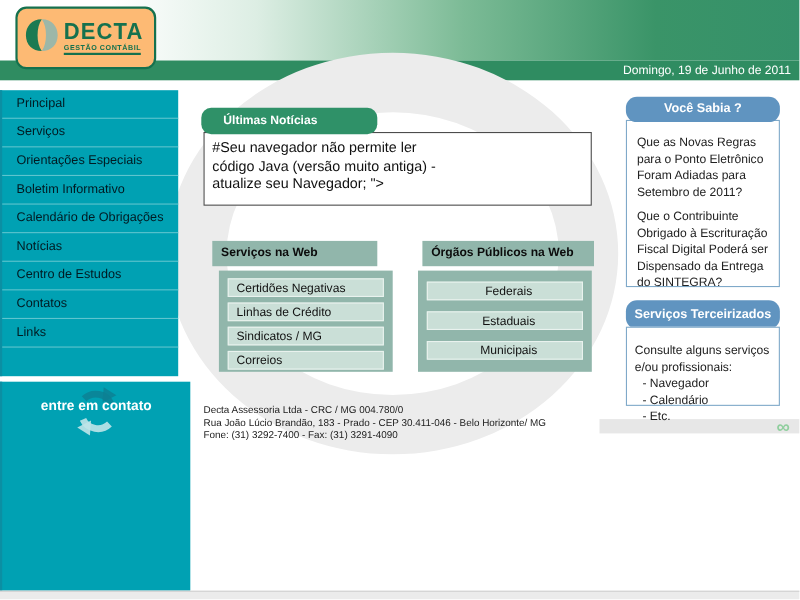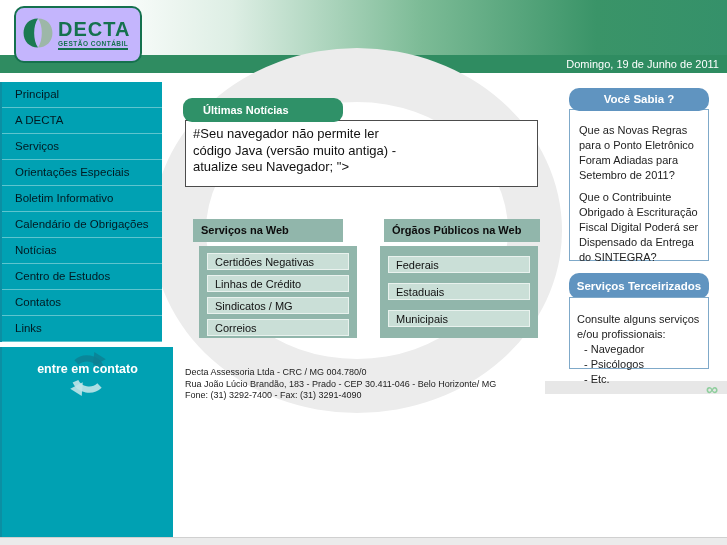--- a/index.html
+++ b/index.html
@@ -10,21 +10,21 @@
   
   .header-band{
     position:absolute;left:0;top:0;width:727px;height:55px;
     background:linear-gradient(to right,#ffffff 0%,#ffffff 14%,#ddeee4 32%,#7cbb96 58%,#3a9468 82%,#35916a 100%);
   }
   .date-bar{
     position:absolute;left:0;top:55px;width:727px;height:18px;background:#2f8c61;
     color:#ffffff;font-size:11px;line-height:18px;text-align:right;box-sizing:border-box;padding-right:8px;
   }
   .logo-box{
-    position:absolute;left:14px;top:6px;width:128px;height:57px;background:#c4b5fd;
+    position:absolute;left:14px;top:6px;width:128px;height:57px;background:#fdba74;
     border:2px solid #15714e;border-radius:10px;z-index:10;display:flex;align-items:center;
     box-sizing:border-box;padding-left:5px;cursor:pointer;
   }
   .logo-text-col{margin-left:3px;display:flex;flex-direction:column;align-items:flex-start;}
   .logo-title{font-size:20px;font-weight:bold;color:#15714e;letter-spacing:1px;line-height:20px;transform:scaleY(1.05);}
   .logo-sub{font-size:6.5px;font-weight:bold;color:#15714e;letter-spacing:.5px;border-bottom:2px solid #15714e;padding-bottom:1px;margin-top:1px;}
   
   .sidebar-menu{
     position:absolute;left:0;top:82px;width:162px;height:260px;background:#00a1b3;z-index:3;
     box-sizing:border-box;border-left:2px solid #0b8fa3;
@@ -62,21 +62,21 @@
   .panel-header{
     position:absolute;height:23px;background:#91b6ab;color:#0c0c0c;font-weight:bold;font-size:11px;
     line-height:23px;box-sizing:border-box;padding-left:8px;z-index:2;
   }
   .panel-body{position:absolute;top:246px;width:158px;height:92px;background:#91b6ab;z-index:1;box-sizing:border-box;}
   .panel-btn{
     width:142px;height:17px;margin:0 auto 5px auto;background:#cadfd7;border:1px solid #e9f2ee;
     font-size:11px;line-height:17px;box-sizing:border-box;padding-left:7px;color:#111;cursor:pointer;
   }
   .body-services{left:188px;padding-top:7px;margin-left:11px;}
-  .body-orgs{left:380px;padding-top:10px;}
+  .body-orgs{left:380px;padding-top:10px;text-align:center;}
   .body-orgs .panel-btn{margin-bottom:10px;}
   
   .footer-text{position:absolute;left:185px;top:367px;font-size:9px;line-height:11.5px;color:#222;z-index:2;}
   
   .tab-blue{
     position:absolute;left:569px;width:140px;background:#6094c0;border-radius:10px;color:#fff;
     font-weight:bold;font-size:11.5px;text-align:center;z-index:4;
   }
   .tab-voce{top:88px;height:23px;line-height:23px;}
   .tab-serv{top:273px;height:26px;line-height:26px;}
@@ -112,21 +112,20 @@
       </svg>
     </span>
     <span class="logo-text-col">
       <span class="logo-title">DECTA</span>
       <span class="logo-sub">GESTÃO CONTÁBIL</span>
     </span>
   </div>
 
   <div class="sidebar-menu">
     <div class="menu-item">Principal</div>
-    <div class="menu-item">A DECTA</div>
     <div class="menu-item">Serviços</div>
     <div class="menu-item">Orientações Especiais</div>
     <div class="menu-item">Boletim Informativo</div>
     <div class="menu-item">Calendário de Obrigações</div>
     <div class="menu-item">Notícias</div>
     <div class="menu-item">Centro de Estudos</div>
     <div class="menu-item">Contatos</div>
     <div class="menu-item">Links</div>
   </div>
 
@@ -173,21 +172,21 @@
   <div class="tab-blue tab-voce">Você Sabia ?</div>
   <div class="box-blue box-voce">
     <p>Que as Novas Regras para o Ponto Eletrônico Foram Adiadas para Setembro de 2011?</p>
     <p>Que o Contribuinte Obrigado à Escrituração Fiscal Digital Poderá ser Dispensado da Entrega do SINTEGRA?</p>
   </div>
 
   <div class="tab-blue tab-serv">Serviços Terceirizados</div>
   <div class="box-blue box-serv">
     <div>Consulte alguns serviços e/ou profissionais:</div>
     <div class="item">- Navegador</div>
-    <div class="item">- Psicólogos</div>
+    <div class="item">- Calendário</div>
     <div class="item">- Etc.</div>
   </div>
 
   <div class="badge-bar">
     <span class="infinity">∞</span>
   </div>
 
   <div class="bottom-strip"></div>
 
 </div>

